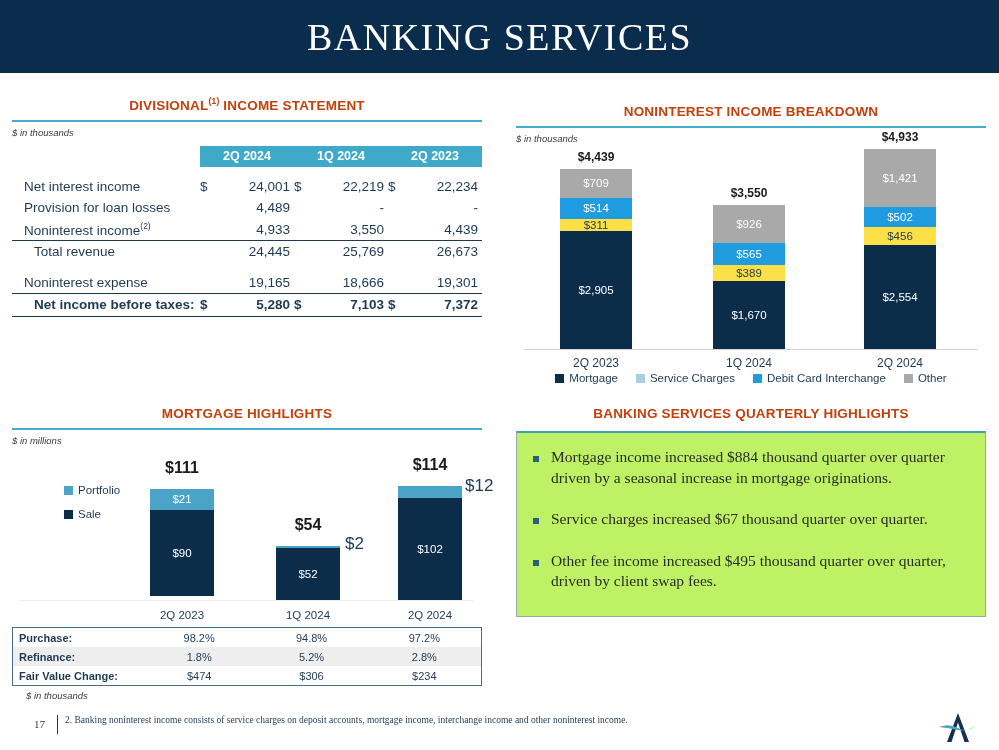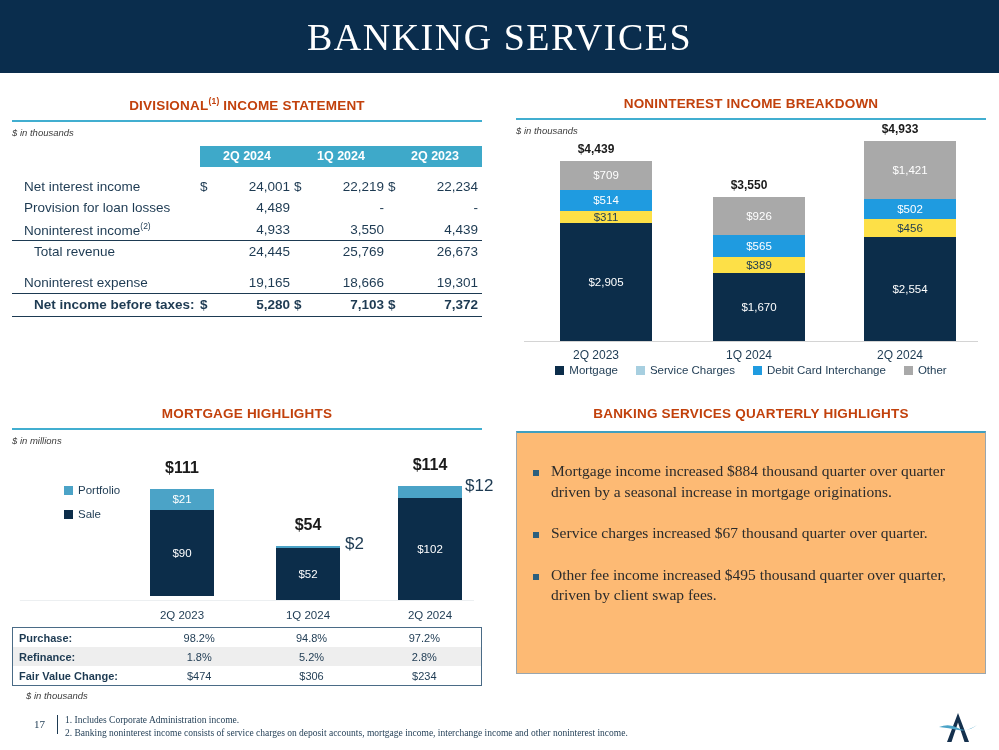--- a/index.html
+++ b/index.html
@@ -47,24 +47,24 @@
   .lbl sup{font-size:8.5px;}
   .cur{width:16px;text-align:left;}
   .num{text-align:right;padding-right:4px !important;width:74px;}
   .row-h{height:21.5px;}
   .bold td{font-weight:bold;}
   .bline td{border-bottom:1.3px solid #1d3a52;}
   .gap td{height:9px;}
   .indent{padding-left:22px !important;}
 
   
-  #noninterest-panel{left:516px;top:96px;width:470px;}
+  #noninterest-panel{left:516px;top:104px;width:470px;}
   .chart-area{position:relative;height:200px;margin-top:6px;}
   .axis{position:absolute;left:8px;right:8px;bottom:0;height:1px;background:#d4d4d4;}
-  .bargrp{position:absolute;bottom:1px;width:92px;display:flex;flex-direction:column;}
+  .bargrp{position:absolute;bottom:1px;width:72px;display:flex;flex-direction:column;}
   .seg{display:flex;align-items:center;justify-content:center;
        font-size:11.5px;color:#ffffff;}
   .seg.dark{background:#0c2d4a;}
   .seg.lightblue{background:#fde047;color:#1d3a52;}
   .seg.blue{background:#1f9be0;}
   .seg.gray{background:#a9a9a9;}
   .bar-total{
     position:absolute;width:72px;text-align:center;font-size:12px;
     font-weight:bold;color:#1a1a1a;
   }
@@ -96,23 +96,23 @@
     border-collapse:collapse;width:470px;margin-top:6px;
     font-size:11px;color:#1d3a52;border:1.3px solid #4a6b86;
   }
   table.mtab td{height:19px;padding:0 4px;text-align:center;}
   table.mtab td.k{text-align:left;font-weight:bold;padding-left:6px;width:120px;}
   table.mtab tr.shade td{background:#eeeeee;}
 
   
   #quarterly-panel{left:516px;top:406px;width:470px;}
   .hl-box{
-    margin-top:10px;background:#fdba74;
+    margin-top:10px;background:#bef264;
     border:1px solid #9aa6ae;border-top:2.5px solid #3f9fc0;
-    height:243px;padding:28px 16px 0 16px;box-sizing:border-box;
+    height:186px;padding:14px 16px 0 16px;box-sizing:border-box;
   }
   .hl-item{display:flex;gap:12px;margin-bottom:21px;}
   .hl-bullet{
     width:6px;height:6px;background:#2b5f7e;flex:0 0 6px;margin-top:9px;
   }
   .hl-text{
     font-family:"Liberation Serif",serif;font-size:15.5px;line-height:1.33;
     color:#2b2b2b;
   }
 
@@ -363,21 +363,20 @@
         <span class="hl-bullet"></span>
         <span class="hl-text">Other fee income increased $495 thousand quarter over quarter, driven by client swap fees.</span>
       </div>
     </div>
   </div>
 
   <div class="footer">
     <div class="pageno">17</div>
     <div class="divider"></div>
     <div class="fnotes">
-      <div>1. Includes Corporate Administration income.</div>
       <div>2. Banking noninterest income consists of service charges on deposit accounts, mortgage income, interchange income and other noninterest income.</div>
     </div>
     <svg class="logo" viewBox="0 0 42 36">
       <path d="M21 3 L32 32 L27.5 32 L21 12.5 L14.5 32 L10 32 Z" fill="#14304d"></path>
       <path d="M2 17 Q12 13 21 18 Q30 23 40 15 Q30 22 21 20 Q12 18 2 17 Z" fill="#4ba3c7"></path>
     </svg>
   </div>
 
 </div>
 

